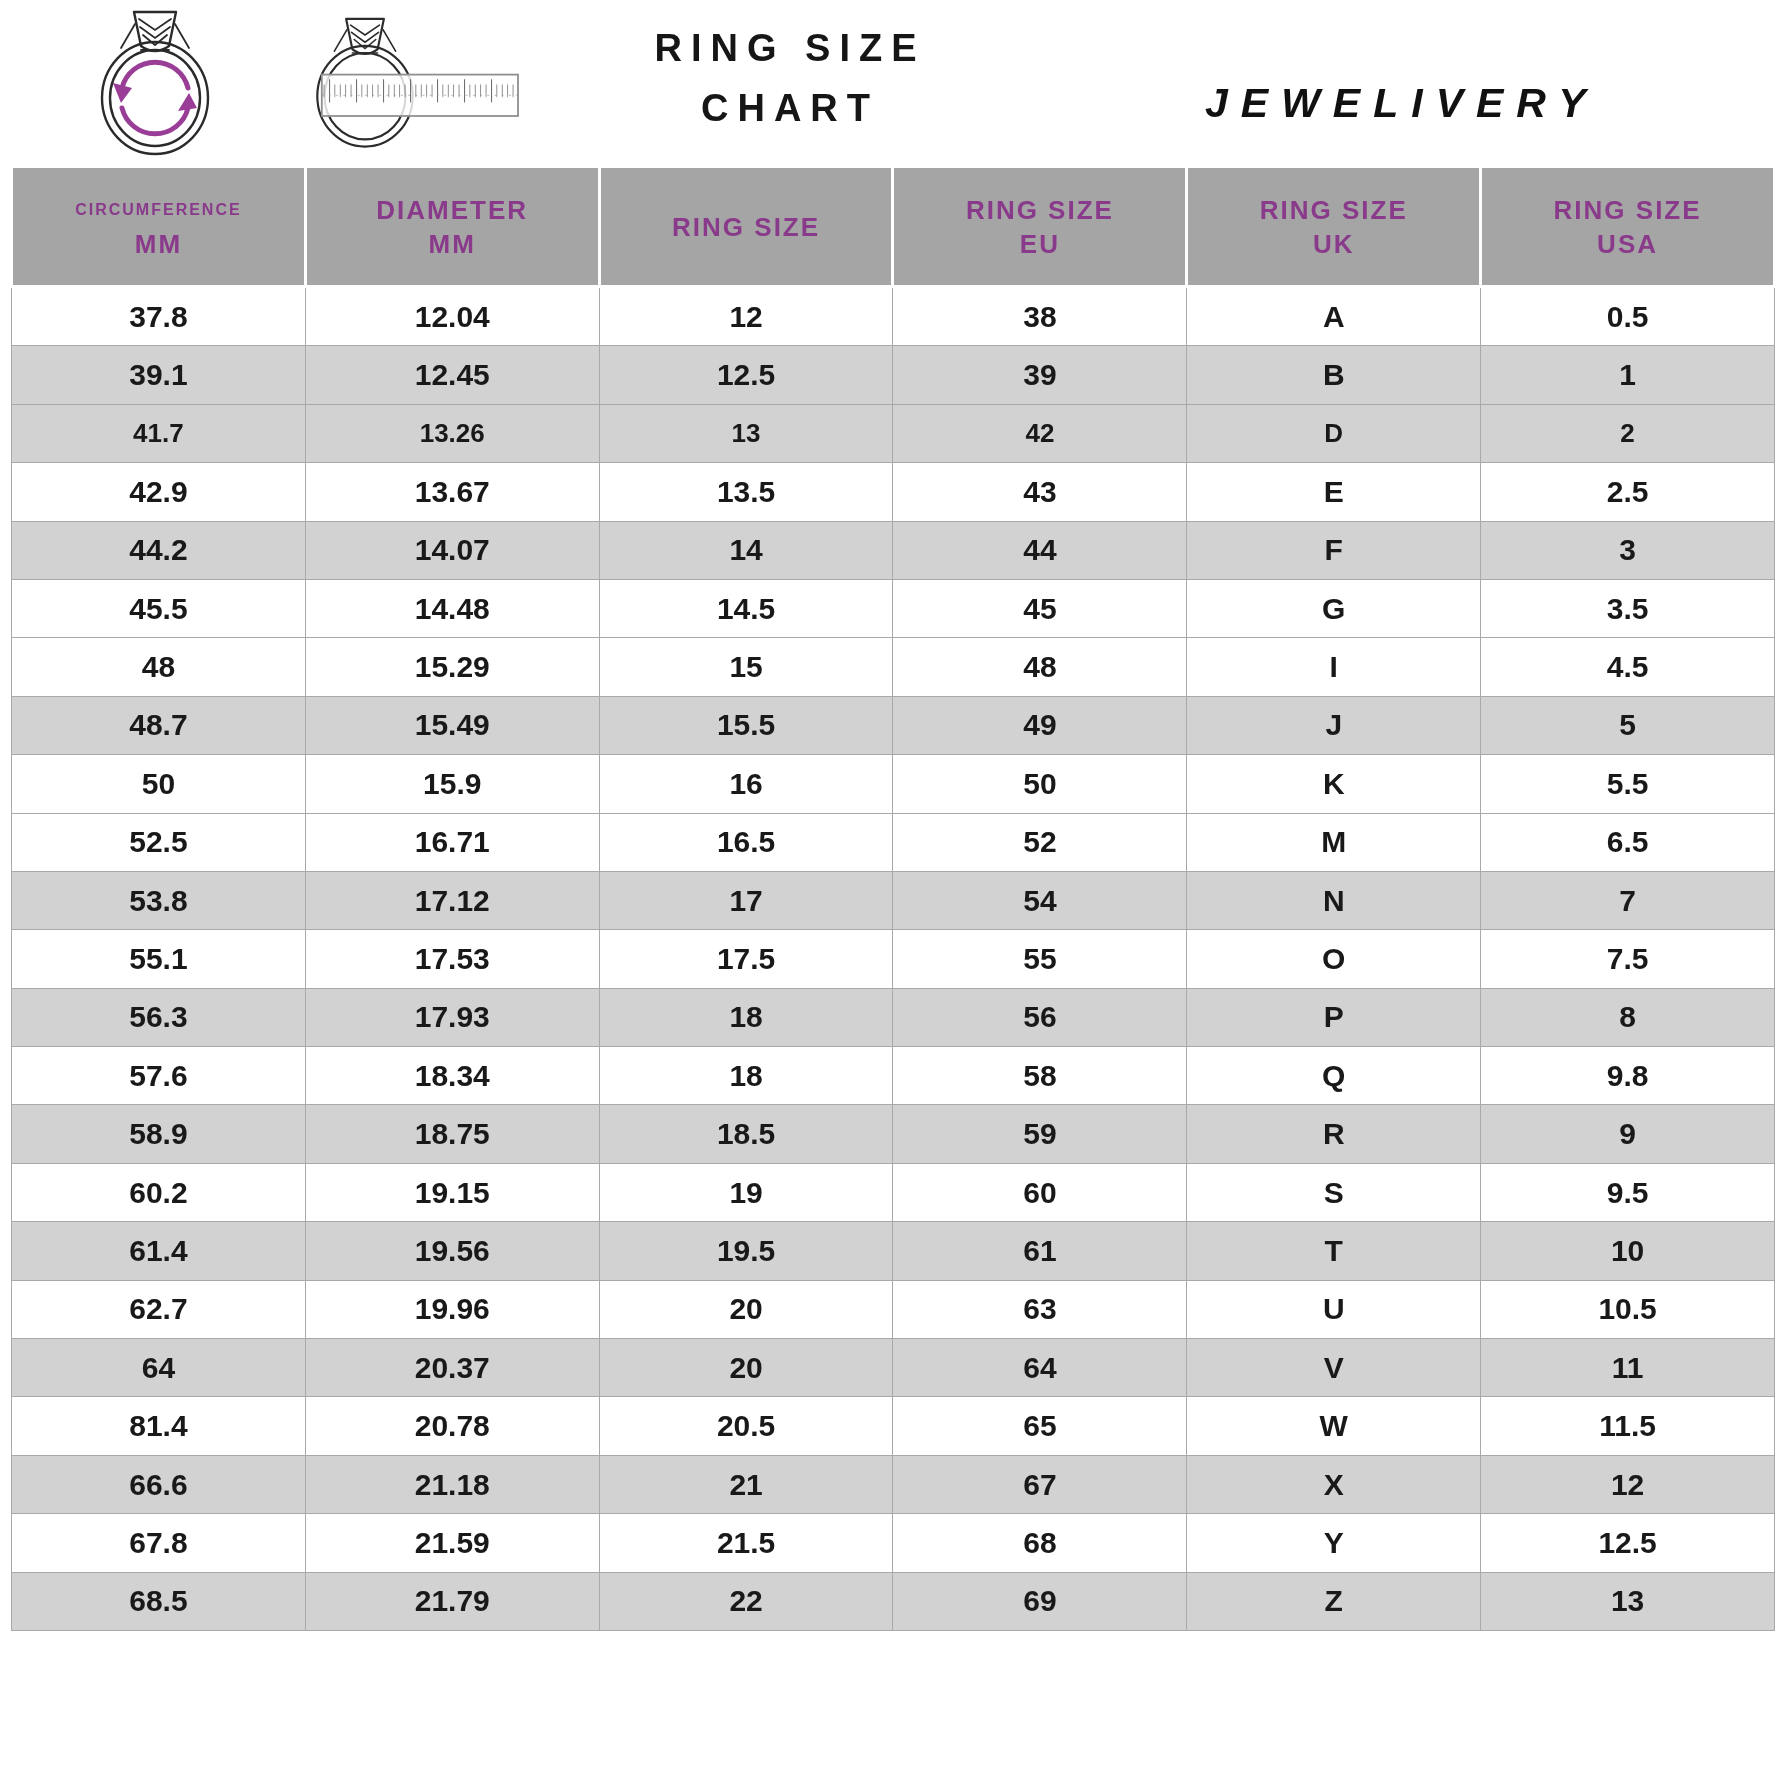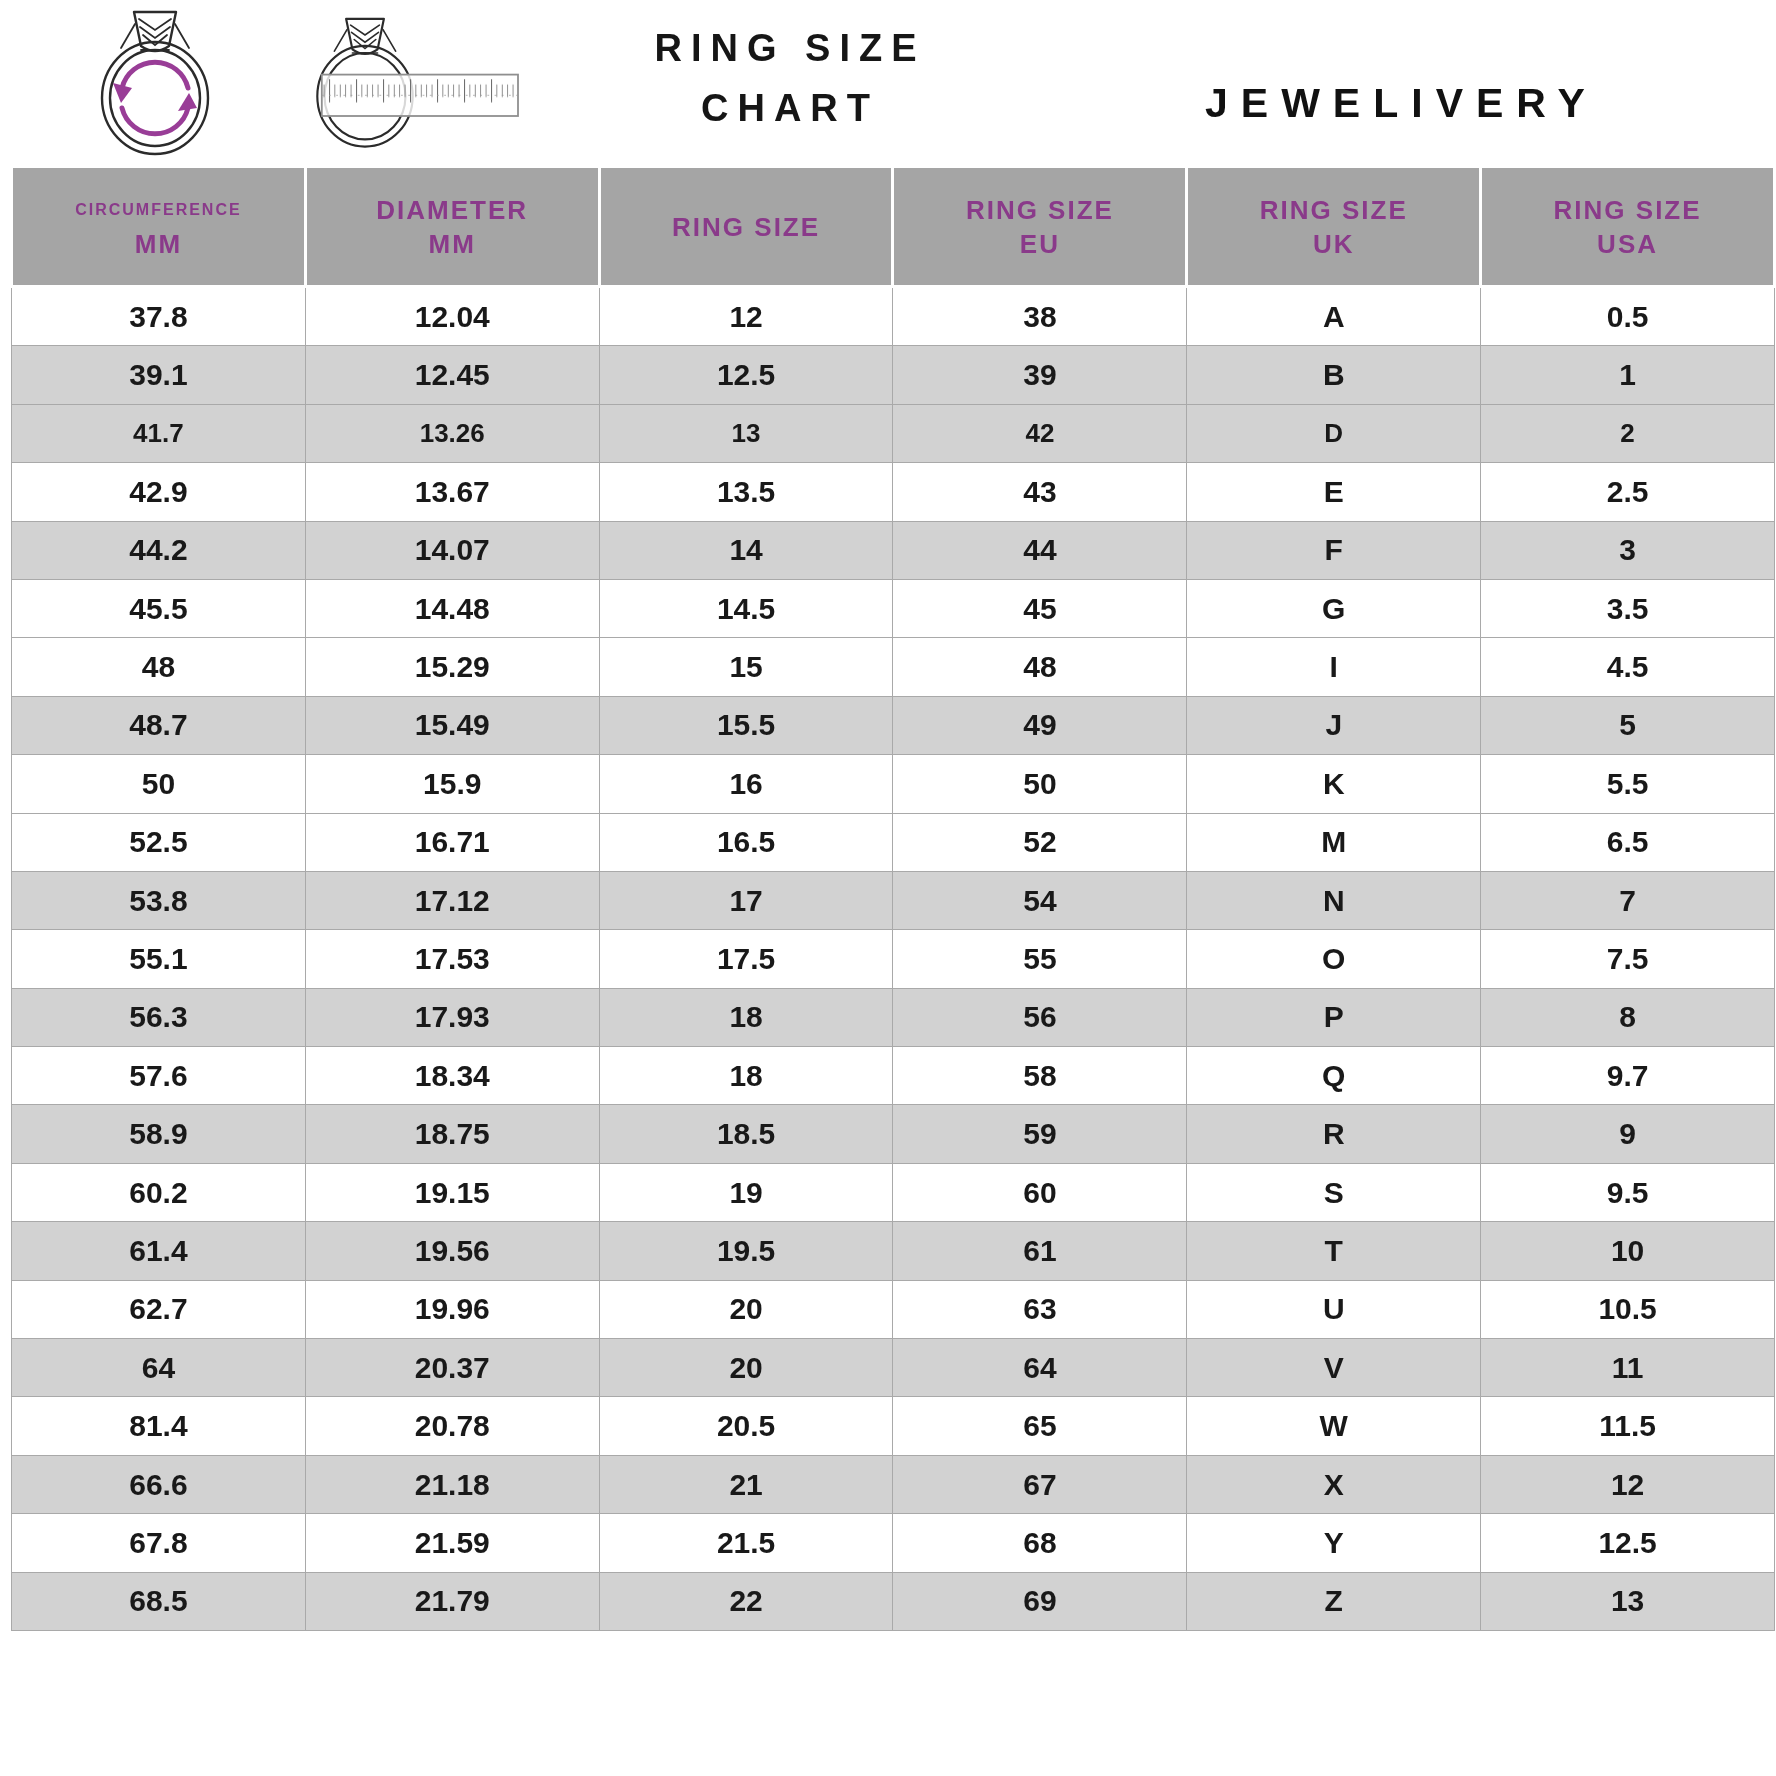--- a/index.html
+++ b/index.html
@@ -11,21 +11,21 @@
   .topbar { position:absolute; top:0; left:0; width:1776px; height:168px; background:#fff; }
   .icon-wrap { position:absolute; top:0; }
   .icon-left { left:55px; }
   .icon-right { left:275px; }
   .page-title {
     position:absolute; left:560px; top:18px; width:460px; text-align:center;
     font-size:38px; font-weight:700; letter-spacing:9px; color:#161616; line-height:60px;
   }
   .brand {
     position:absolute; left:1205px; top:80px;
-    font-size:41px; font-weight:600; letter-spacing:13px; color:#111; white-space:nowrap;
+    font-size:41px; font-weight:600; letter-spacing:13px; color:#111; white-space:nowrap;font-style:italic;
   }
   
   table.size-table {
     position:absolute; top:168px; left:10px; width:1766px;
     border-collapse:collapse; table-layout:fixed;
   }
   .size-table th {
     background:#a5a5a5; color:#8a3a8a; height:117px; padding:0;
     font-size:26px; font-weight:700; letter-spacing:2px; text-align:center; vertical-align:middle;
     border:3px solid #ffffff; border-top:none;
@@ -239,21 +239,21 @@
         <td>56</td>
         <td>P</td>
         <td>8</td>
       </tr>
       <tr class="row-white">
         <td>57.6</td>
         <td>18.34</td>
         <td>18</td>
         <td>58</td>
         <td>Q</td>
-        <td>9.7</td>
+        <td>9.8</td>
       </tr>
       <tr class="row-gray">
         <td>58.9</td>
         <td>18.75</td>
         <td>18.5</td>
         <td>59</td>
         <td>R</td>
         <td>9</td>
       </tr>
       <tr class="row-white">

